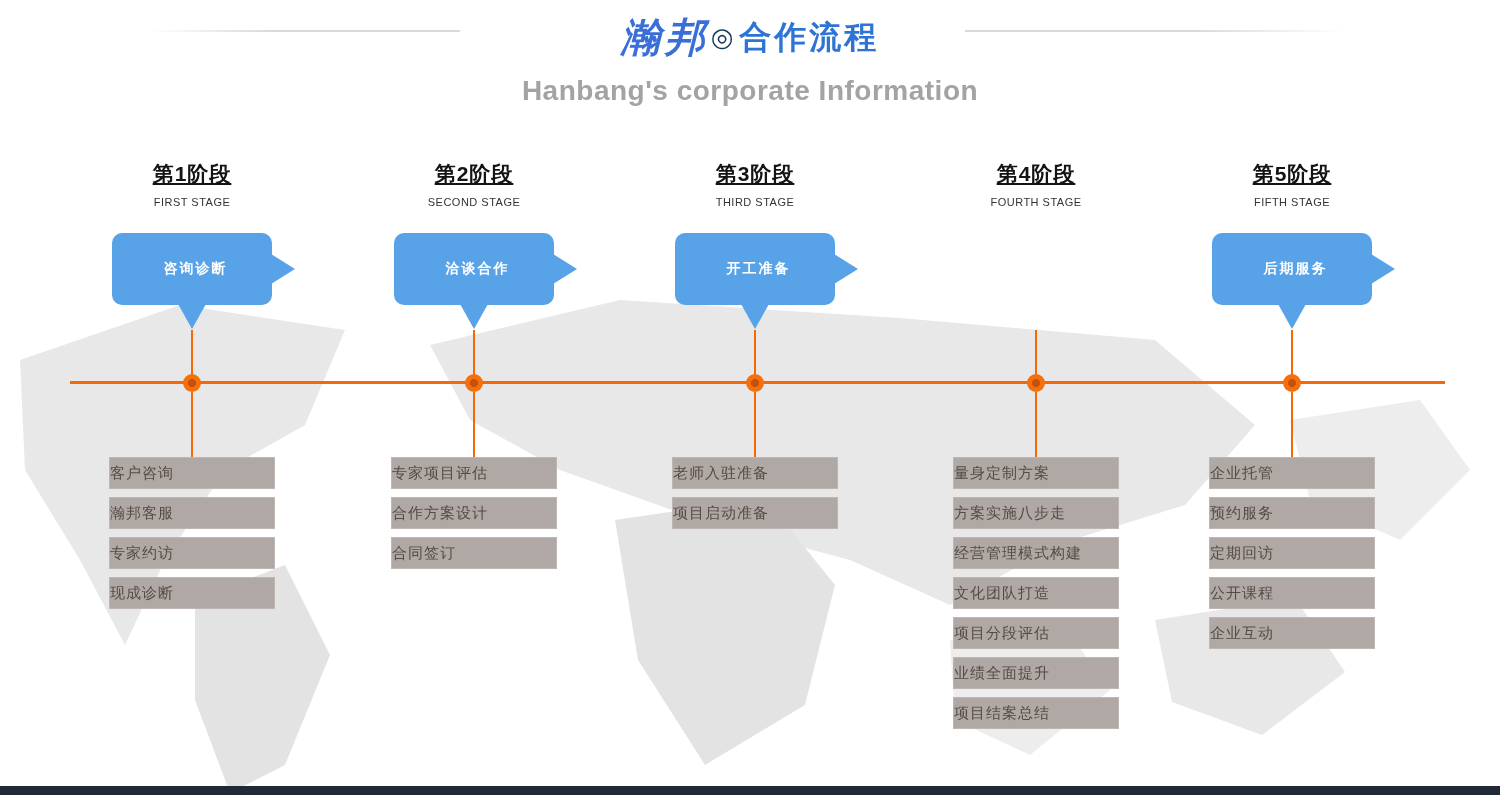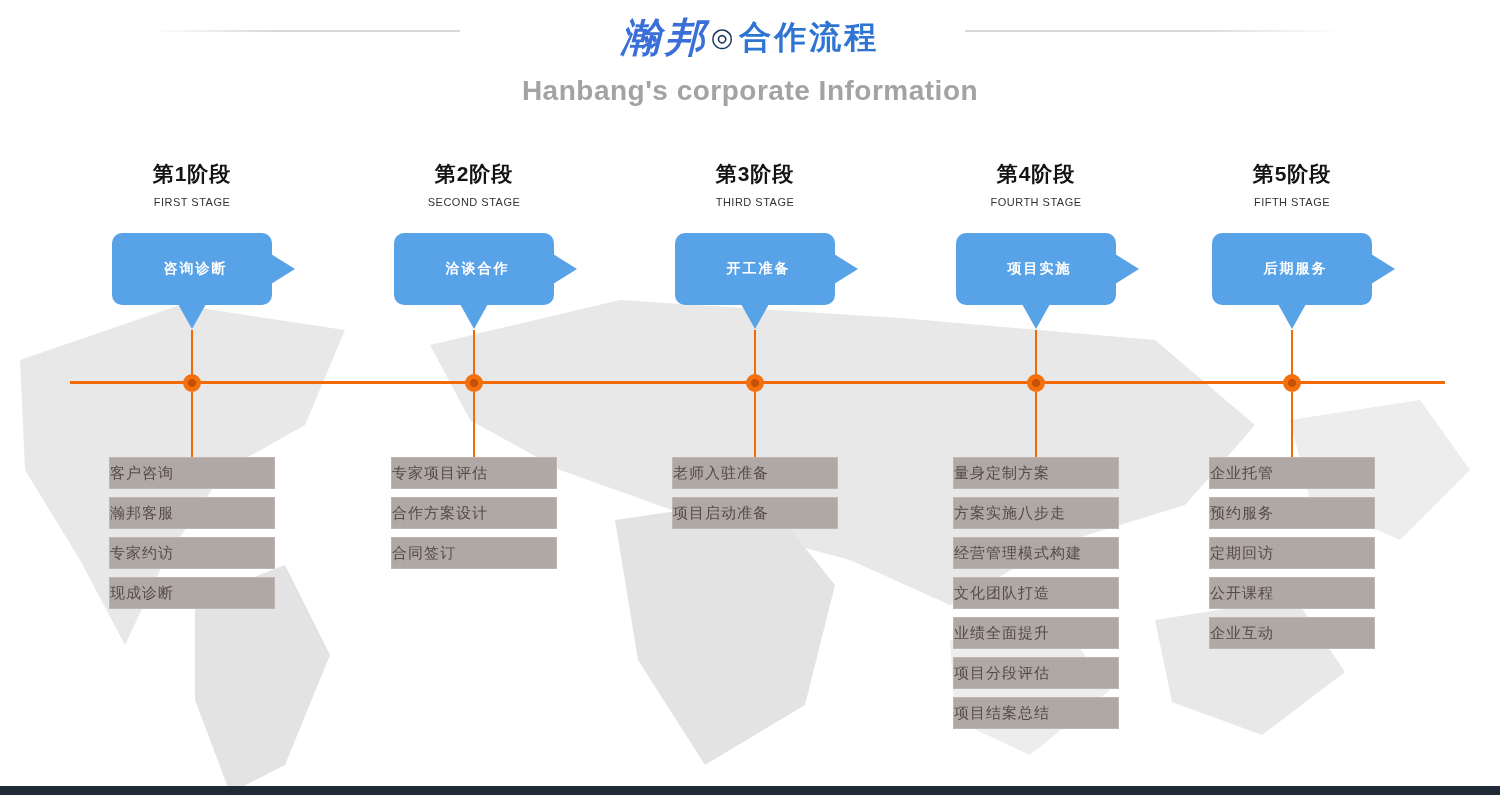--- a/index.html
+++ b/index.html
@@ -29,21 +29,21 @@
   .deco-line{position:absolute;top:30px;height:2px;}
   .deco-line.left{left:150px;width:310px;background:linear-gradient(to right,#ffffff,#d9d9d9 40%,#d9d9d9);}
   .deco-line.right{left:965px;width:380px;background:linear-gradient(to left,#ffffff,#d9d9d9 40%,#d9d9d9);}
 
   
   .timeline-line{position:absolute;left:70px;top:381px;width:1375px;height:3px;background:var(--accent-orange);}
 
   
   .stage{position:absolute;top:0;width:170px;height:795px;}
   .stage-label{position:absolute;top:160px;width:100%;text-align:center;
-               font-size:21px;font-weight:bold;color:#141414;letter-spacing:1px;}
+               font-size:21px;font-weight:bold;color:#141414;letter-spacing:1px;text-decoration:underline;}
   .stage-label-en{position:absolute;top:196px;width:100%;text-align:center;
                   font-size:11px;color:#333;letter-spacing:0.5px;}
 
   .bubble{position:absolute;top:233px;left:5px;width:160px;height:72px;background:var(--accent-blue);
           border-radius:10px;display:flex;align-items:center;justify-content:center;}
   .bubble-text{color:#fff;font-size:14px;font-weight:bold;letter-spacing:2px;margin-left:7px;}
   .bubble-arrow-right{position:absolute;right:-23px;top:50%;transform:translateY(-50%);width:0;height:0;
           border-left:24px solid var(--accent-blue);border-top:15px solid transparent;border-bottom:15px solid transparent;}
   .bubble-tail-down{position:absolute;bottom:-24px;left:50%;transform:translateX(-50%);width:0;height:0;
           border-top:25px solid var(--accent-blue);border-left:14px solid transparent;border-right:14px solid transparent;}
@@ -137,35 +137,30 @@
     <div class="connector-bottom"></div>
     <div class="items">
       <div class="item-box">老师入驻准备</div>
       <div class="item-box">项目启动准备</div>
     </div>
   </div>
 
   <div class="stage" style="left:951px">
     <div class="stage-label">第4阶段</div>
     <div class="stage-label-en">FOURTH STAGE</div>
-    <div class="bubble">
-      <span class="bubble-text">项目实施</span>
-      <span class="bubble-arrow-right"></span>
-      <span class="bubble-tail-down"></span>
-    </div>
     <div class="connector-top"></div>
     <div class="timeline-dot"></div>
     <div class="connector-bottom"></div>
     <div class="items">
       <div class="item-box">量身定制方案</div>
       <div class="item-box">方案实施八步走</div>
       <div class="item-box">经营管理模式构建</div>
       <div class="item-box">文化团队打造</div>
+      <div class="item-box">项目分段评估</div>
       <div class="item-box">业绩全面提升</div>
-      <div class="item-box">项目分段评估</div>
       <div class="item-box">项目结案总结</div>
     </div>
   </div>
 
   <div class="stage" style="left:1207px">
     <div class="stage-label">第5阶段</div>
     <div class="stage-label-en">FIFTH STAGE</div>
     <div class="bubble">
       <span class="bubble-text">后期服务</span>
       <span class="bubble-arrow-right"></span>

